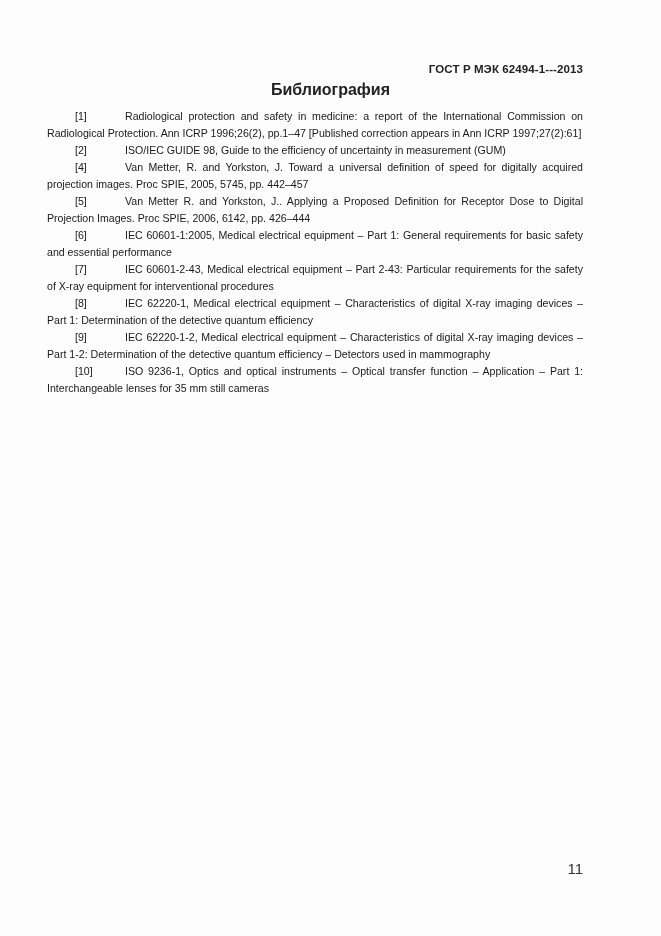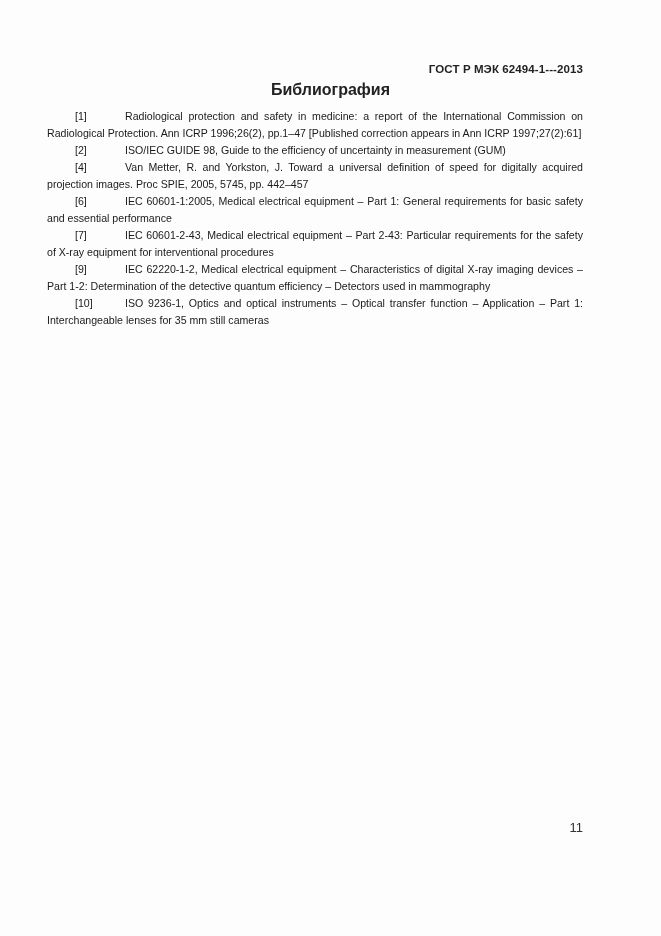--- a/index.html
+++ b/index.html
@@ -40,34 +40,36 @@
       text-indent: 28px;
       margin: 0;
     }
     .num {
       display: inline-block;
       width: 50px;
       text-indent: 0;
     }
     .page-num {
       position: absolute;
-      top: 820px; right: 78px;
-      font-size: 13px;
+      top: 860px; right: 78px;
+      font-size: 15px;
       color: #333;
     }
   </style>
 </head>
 <body>
 
 <div class="doc-code">ГОСТ Р МЭК 62494-1---2013</div>
 <div class="title">Библиография</div>
 
 <div class="bib">
   <p class="entry"><span class="num">[1]</span><span>Radiological protection and safety in medicine: a report of the International Commission on Radiological Protection. Ann ICRP 1996;26(2), pp.1–47 [Published correction appears in Ann ICRP 1997;27(2):61]</span></p>
   <p class="entry"><span class="num">[2]</span><span>ISO/IEC GUIDE 98, Guide to the efficiency of uncertainty in measurement (GUM)</span></p>
   <p class="entry"><span class="num">[4]</span><span>Van Metter, R. and Yorkston, J. Toward a universal definition of speed for digitally acquired projection images. Proc SPIE, 2005, 5745, pp. 442–457</span></p>
+  <p class="entry"><span class="num">[5]</span><span>Van Metter R. and Yorkston, J.. Applying a Proposed Definition for Receptor Dose to Digital Projection Images. Proc SPIE, 2006, 6142, pp. 426–444</span></p>
   <p class="entry"><span class="num">[6]</span><span>IEC 60601-1:2005, Medical electrical equipment – Part 1: General requirements for basic safety and essential performance</span></p>
   <p class="entry"><span class="num">[7]</span><span>IEC 60601-2-43, Medical electrical equipment – Part 2-43: Particular requirements for the safety of X-ray equipment for interventional procedures</span></p>
+  <p class="entry"><span class="num">[8]</span><span>IEC 62220-1, Medical electrical equipment – Characteristics of digital X-ray imaging devices – Part 1: Determination of the detective quantum efficiency</span></p>
   <p class="entry"><span class="num">[9]</span><span>IEC 62220-1-2, Medical electrical equipment – Characteristics of digital X-ray imaging devices – Part 1-2: Determination of the detective quantum efficiency – Detectors used in mammography</span></p>
   <p class="entry"><span class="num">[10]</span><span>ISO 9236-1, Optics and optical instruments – Optical transfer function – Application – Part 1: Interchangeable lenses for 35 mm still cameras</span></p>
 </div>
 
 <div class="page-num">11</div>
 
 </body></html>

